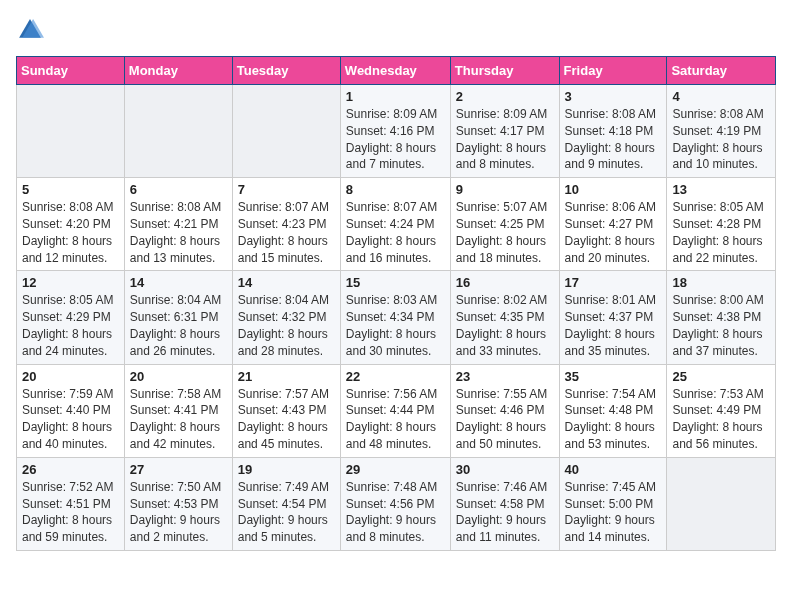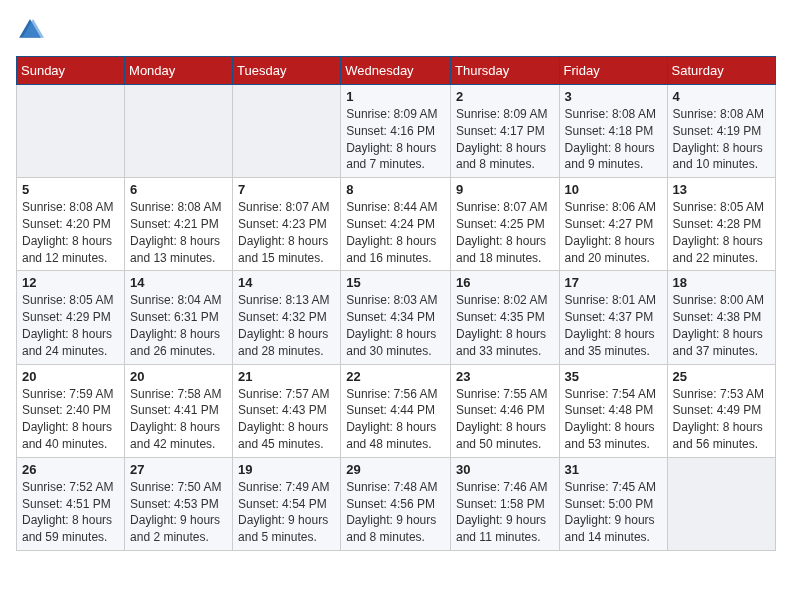--- a/index.html
+++ b/index.html
@@ -51,24 +51,24 @@
     }
     .cal-subtitle {
       font-size: 15px;
       color: #444;
     }
     table {
       width: 100%;
       border-collapse: collapse;
     }
     thead tr th {
-      background: #b91c1c;
+      background: #ec4899;
       color: #fff;
       font-size: 13px;
-      font-weight: normal;
+      font-weight: bold;
       padding: 6px 4px;
       text-align: left;
       border: 1px solid #1a4f8a;
     }
     tbody tr td {
       border: 1px solid #ccc;
       vertical-align: top;
       padding: 4px 5px;
       width: 113px;
       min-height: 80px;
@@ -174,27 +174,27 @@
 Daylight: 8 hours and 13 minutes.</div>
         </td>
         <td>
           <span class="day-num">7</span>
           <div class="day-info">Sunrise: 8:07 AM
 Sunset: 4:23 PM
 Daylight: 8 hours and 15 minutes.</div>
         </td>
         <td>
           <span class="day-num">8</span>
-          <div class="day-info">Sunrise: 8:44 AM
+          <div class="day-info">Sunrise: 8:07 AM
 Sunset: 4:24 PM
 Daylight: 8 hours and 16 minutes.</div>
         </td>
         <td>
           <span class="day-num">9</span>
-          <div class="day-info">Sunrise: 8:07 AM
+          <div class="day-info">Sunrise: 5:07 AM
 Sunset: 4:25 PM
 Daylight: 8 hours and 18 minutes.</div>
         </td>
         <td>
           <span class="day-num">10</span>
           <div class="day-info">Sunrise: 8:06 AM
 Sunset: 4:27 PM
 Daylight: 8 hours and 20 minutes.</div>
         </td>
         <td>
@@ -212,21 +212,21 @@
 Daylight: 8 hours and 24 minutes.</div>
         </td>
         <td>
           <span class="day-num">14</span>
           <div class="day-info">Sunrise: 8:04 AM
 Sunset: 6:31 PM
 Daylight: 8 hours and 26 minutes.</div>
         </td>
         <td>
           <span class="day-num">14</span>
-          <div class="day-info">Sunrise: 8:13 AM
+          <div class="day-info">Sunrise: 8:04 AM
 Sunset: 4:32 PM
 Daylight: 8 hours and 28 minutes.</div>
         </td>
         <td>
           <span class="day-num">15</span>
           <div class="day-info">Sunrise: 8:03 AM
 Sunset: 4:34 PM
 Daylight: 8 hours and 30 minutes.</div>
         </td>
         <td>
@@ -245,21 +245,21 @@
           <span class="day-num">18</span>
           <div class="day-info">Sunrise: 8:00 AM
 Sunset: 4:38 PM
 Daylight: 8 hours and 37 minutes.</div>
         </td>
       </tr>
       <tr>
         <td>
           <span class="day-num">20</span>
           <div class="day-info">Sunrise: 7:59 AM
-Sunset: 2:40 PM
+Sunset: 4:40 PM
 Daylight: 8 hours and 40 minutes.</div>
         </td>
         <td>
           <span class="day-num">20</span>
           <div class="day-info">Sunrise: 7:58 AM
 Sunset: 4:41 PM
 Daylight: 8 hours and 42 minutes.</div>
         </td>
         <td>
           <span class="day-num">21</span>
@@ -313,25 +313,25 @@
         </td>
         <td>
           <span class="day-num">29</span>
           <div class="day-info">Sunrise: 7:48 AM
 Sunset: 4:56 PM
 Daylight: 9 hours and 8 minutes.</div>
         </td>
         <td>
           <span class="day-num">30</span>
           <div class="day-info">Sunrise: 7:46 AM
-Sunset: 1:58 PM
+Sunset: 4:58 PM
 Daylight: 9 hours and 11 minutes.</div>
         </td>
         <td>
-          <span class="day-num">31</span>
+          <span class="day-num">40</span>
           <div class="day-info">Sunrise: 7:45 AM
 Sunset: 5:00 PM
 Daylight: 9 hours and 14 minutes.</div>
         </td>
         <td class="empty-cell"></td>
       </tr>
     </tbody>
 </table>
 
 </body></html>

